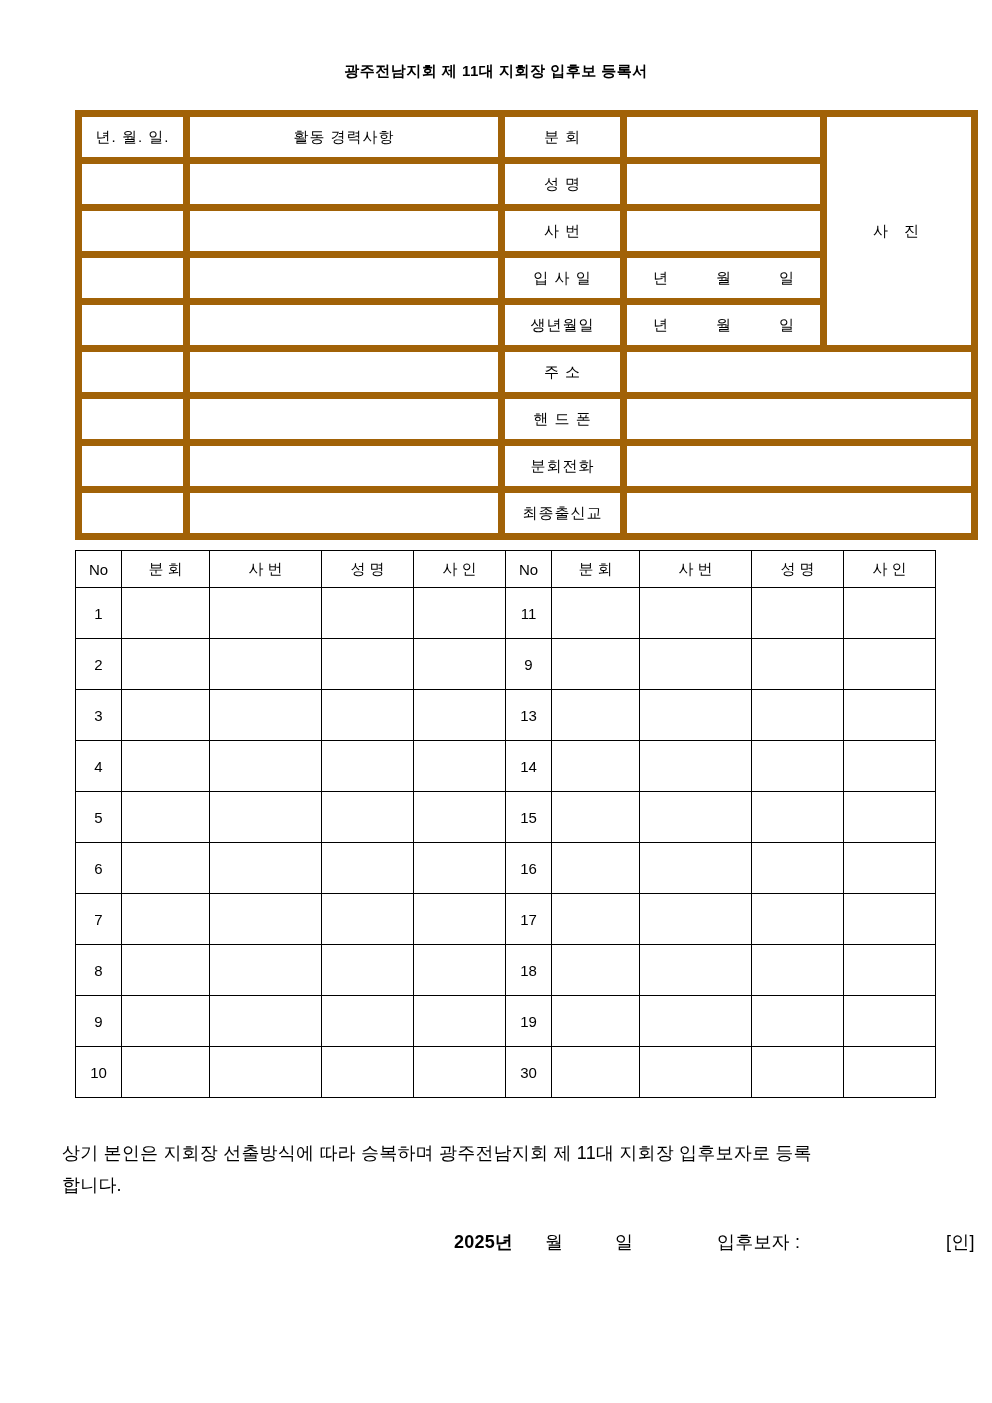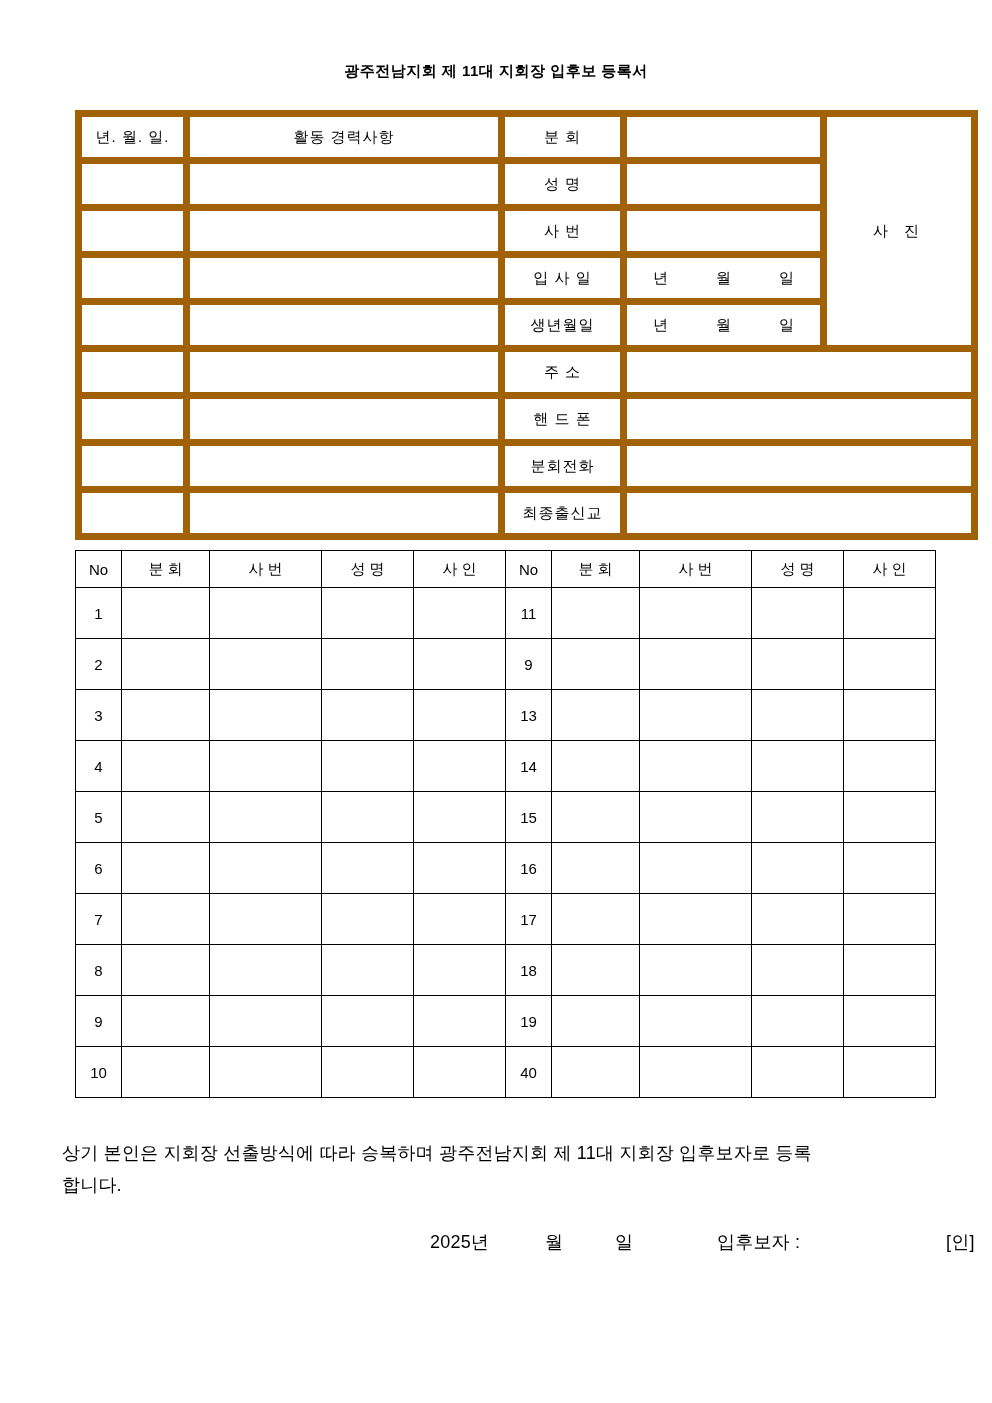--- a/index.html
+++ b/index.html
@@ -114,21 +114,21 @@
     font-family: "Liberation Sans", sans-serif;
     letter-spacing: 0.2px;
   }
   .signline {
     margin: 26px 0 0 0;
     font-size: 18px;
     font-family: "Liberation Sans", sans-serif;
     position: relative;
     height: 30px;
   }
-  .signline .date-y { position: absolute; left: 368px; }
+  .signline .date-y { position: absolute; left: 392px; font-weight: bold; }
   .signline .date-m { position: absolute; left: 483px; }
   .signline .date-d { position: absolute; left: 553px; }
   .signline .cand { position: absolute; left: 655px; }
   .signline .seal { position: absolute; left: 884px; }
 </style>
 </head>
 <body>
 
 <div class="page">
 
@@ -344,21 +344,21 @@
           <td></td>
           <td></td>
           <td></td>
         </tr>
         <tr>
           <td>10</td>
           <td></td>
           <td></td>
           <td></td>
           <td></td>
-          <td>40</td>
+          <td>30</td>
           <td></td>
           <td></td>
           <td></td>
           <td></td>
         </tr>
       </tbody>
     </table>
   </div>
 
   <div class="closing">

